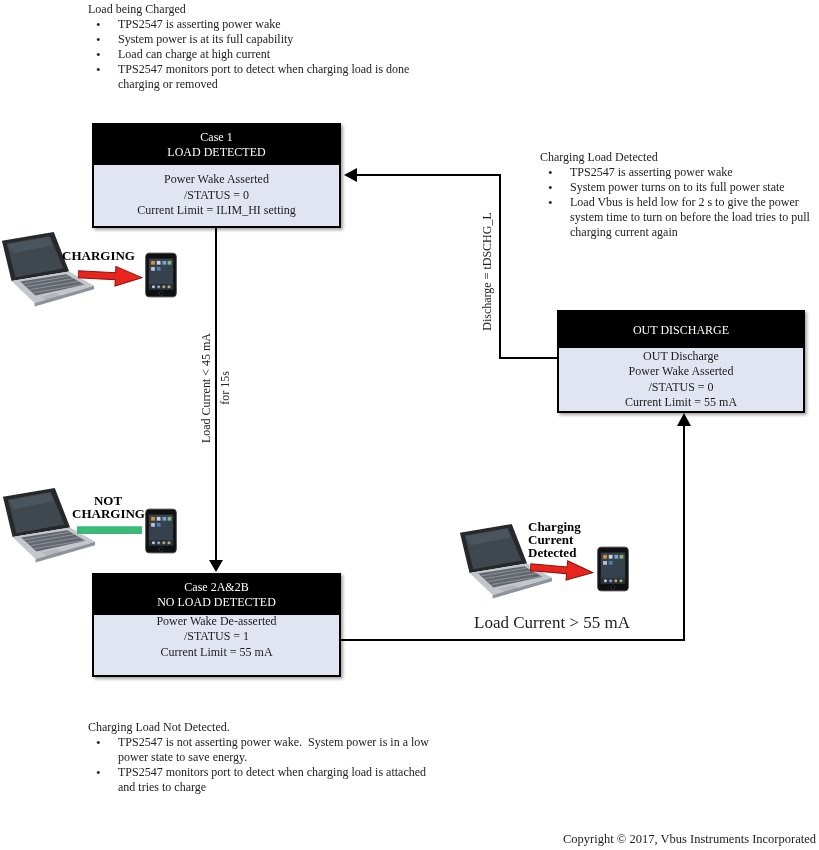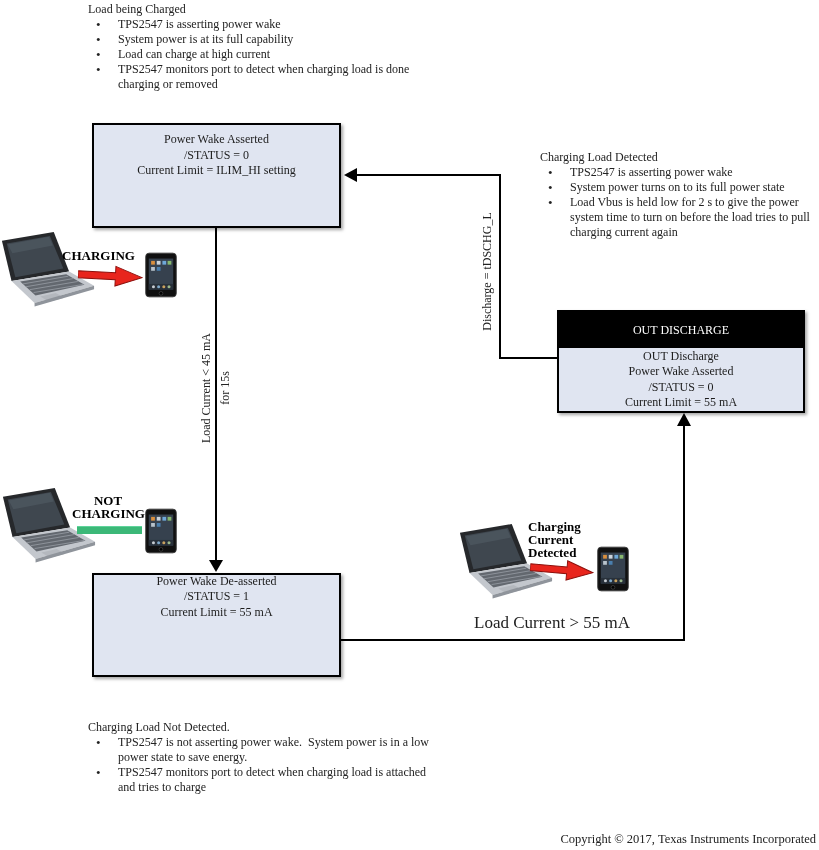--- a/index.html
+++ b/index.html
@@ -111,40 +111,48 @@
 
   <div class="notes" style="left:88px;top:720px;width:352px;">
     <div class="notes-title">Charging Load Not Detected.</div>
     <ul>
       <li>TPS2547 is not asserting power wake.  System power is in a low power state to save energy.</li>
       <li>TPS2547 monitors port to detect when charging load is attached and tries to charge</li>
     </ul>
   </div>
 
   <div class="state-box" style="left:92px;top:123px;width:249px;height:105px;">
+    <div class="state-header" style="height:40px;">
+      <div>Case 1</div>
+      <div>LOAD DETECTED</div>
+    </div>
     <div class="state-body" style="height:61px;">
       <div>Power Wake Asserted</div>
       <div>/STATUS = 0</div>
       <div>Current Limit = ILIM_HI setting</div>
     </div>
   </div>
 
   <div class="state-box" style="left:557px;top:310px;width:248px;height:103px;">
     <div class="state-header" style="height:36px;">
       <div>OUT DISCHARGE</div>
     </div>
     <div class="state-body" style="height:63px;">
       <div>OUT Discharge</div>
       <div>Power Wake Asserted</div>
       <div>/STATUS = 0</div>
       <div>Current Limit = 55 mA</div>
     </div>
   </div>
 
   <div class="state-box" style="left:92px;top:573px;width:249px;height:104px;">
+    <div class="state-header" style="height:40px;">
+      <div>Case 2A&amp;2B</div>
+      <div>NO LOAD DETECTED</div>
+    </div>
     <div class="state-body" style="height:44px;">
       <div>Power Wake De-asserted</div>
       <div>/STATUS = 1</div>
       <div>Current Limit = 55 mA</div>
     </div>
   </div>
 
   <div class="edge-label-v above" style="left:131px;top:372px;width:170px;">
     <div>Load Current &lt; 45 mA</div>
     <div class="row2">for 15s</div>
@@ -187,15 +195,15 @@
     <div>Current</div>
     <div>Detected</div>
   </div>
   <svg class="svg-abs" style="left:530px;top:558px;transform:rotate(5deg);" width="64" height="24" viewBox="0 0 66 24">
       <use href="#red-arrow"></use>
     </svg>
   <svg class="svg-abs" style="left:597px;top:546px;" width="32" height="46" viewBox="0 0 34 48">
       <use href="#tablet"></use>
     </svg>
 
-  <div class="copyright" style="right:3px;top:832px;">Copyright © 2017, Texas Instruments Incorporated</div>
+  <div class="copyright" style="right:3px;top:832px;">Copyright © 2017, Vbus Instruments Incorporated</div>
 
 </div>
 
 </body></html>

